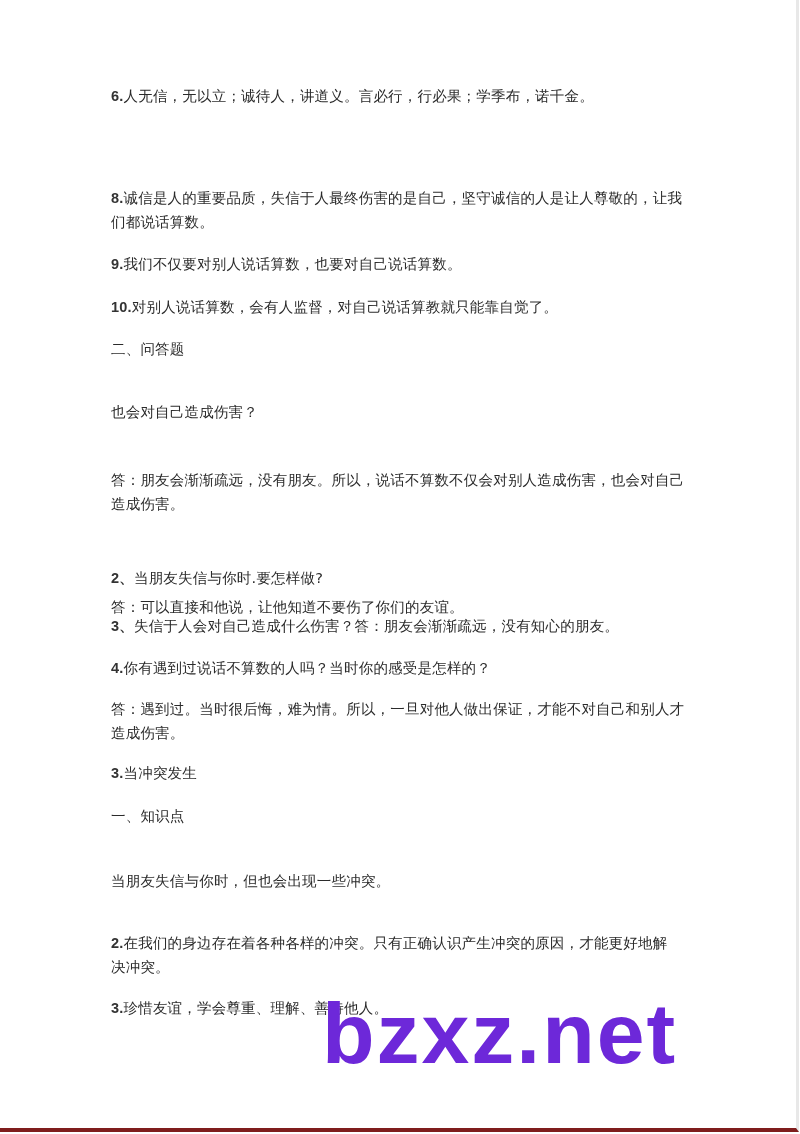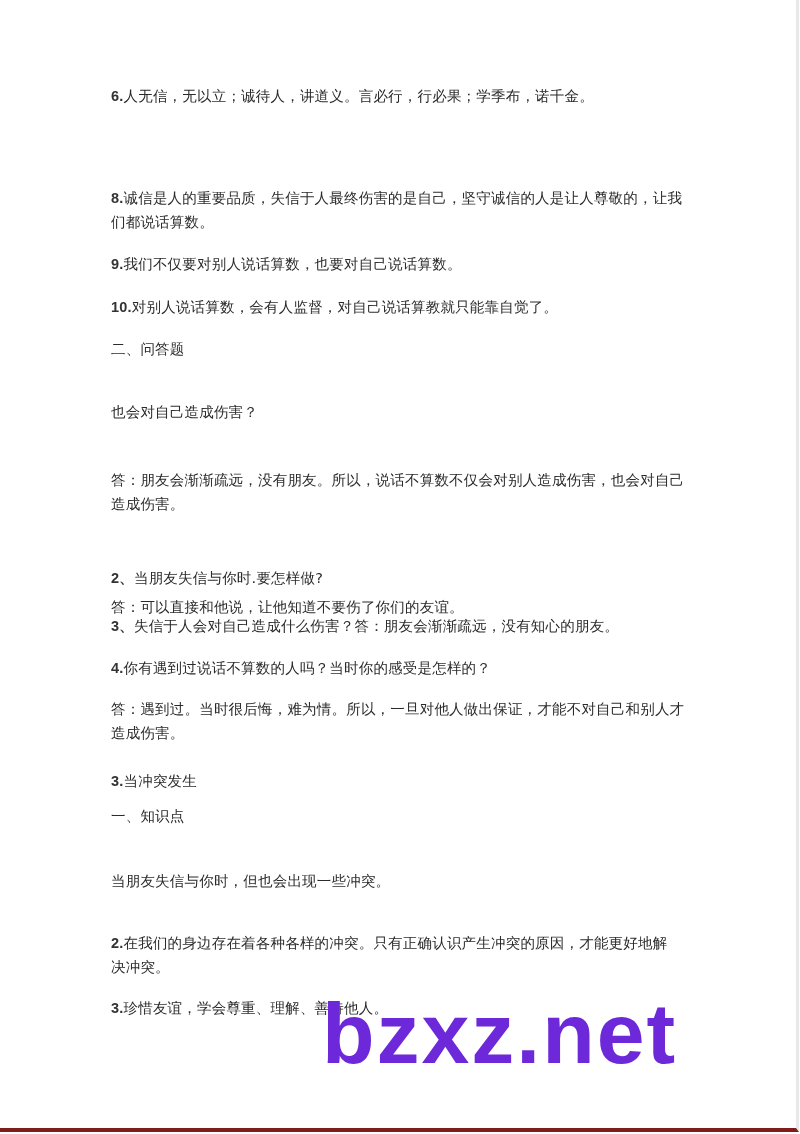--- a/index.html
+++ b/index.html
@@ -96,21 +96,21 @@
   <div class="line" style="top:614px;">
     <span class="num">3、</span><span>失信于人会对自己造成什么伤害？答：朋友会渐渐疏远，没有知心的朋友。</span>
   </div>
 
   <div class="line" style="top:656px;">
     <span class="num">4.</span><span>你有遇到过说话不算数的人吗？当时你的感受是怎样的？</span>
   </div>
 
   <div class="para" style="top:697px;">答：遇到过。当时很后悔，难为情。所以，一旦对他人做出保证，才能不对自己和别人才造成伤害。</div>
 
-  <div class="line" style="top:761px;margin-top:8px;">
+  <div class="line" style="top:761px;">
     <span class="num">3.</span><span>当冲突发生</span>
   </div>
 
   <div class="line" style="top:804px;">一、知识点</div>
 
   <div class="line" style="top:869px;">当朋友失信与你时，但也会出现一些冲突。</div>
 
   <div class="para" style="top:931px;width:560px;">
     <span class="num">2.</span><span>在我们的身边存在着各种各样的冲突。只有正确认识产生冲突的原因，才能更好地解决冲突。</span>
   </div>

